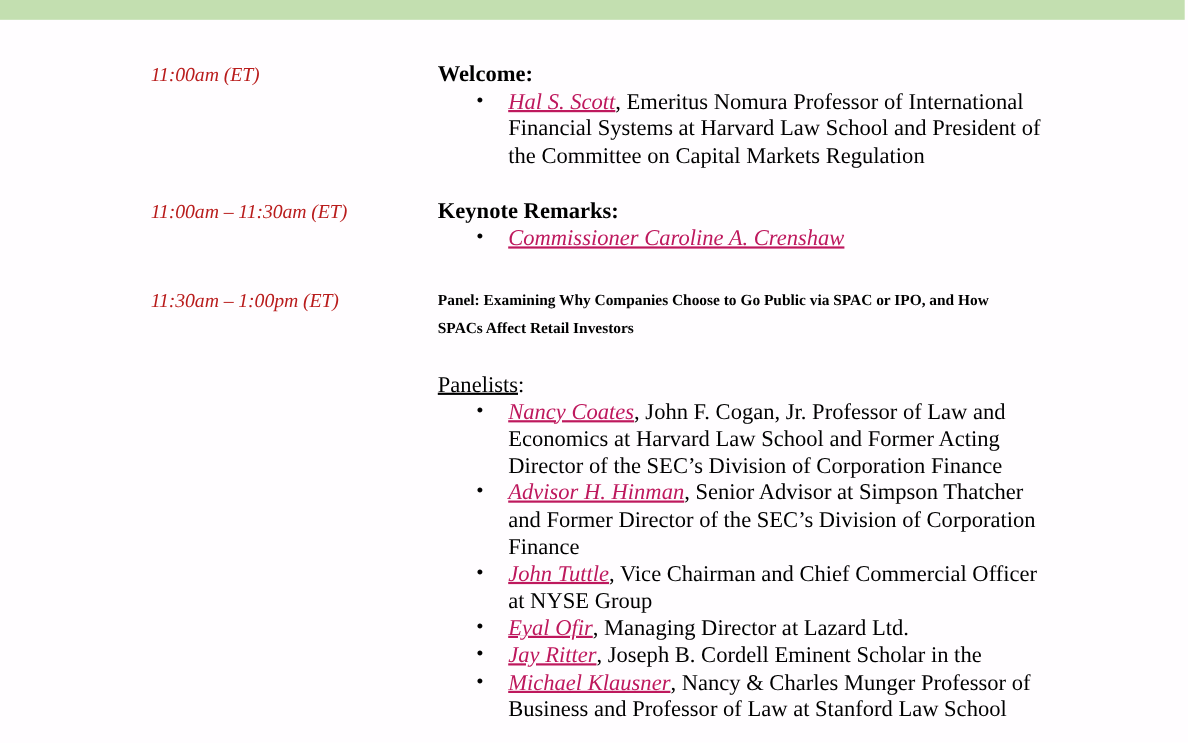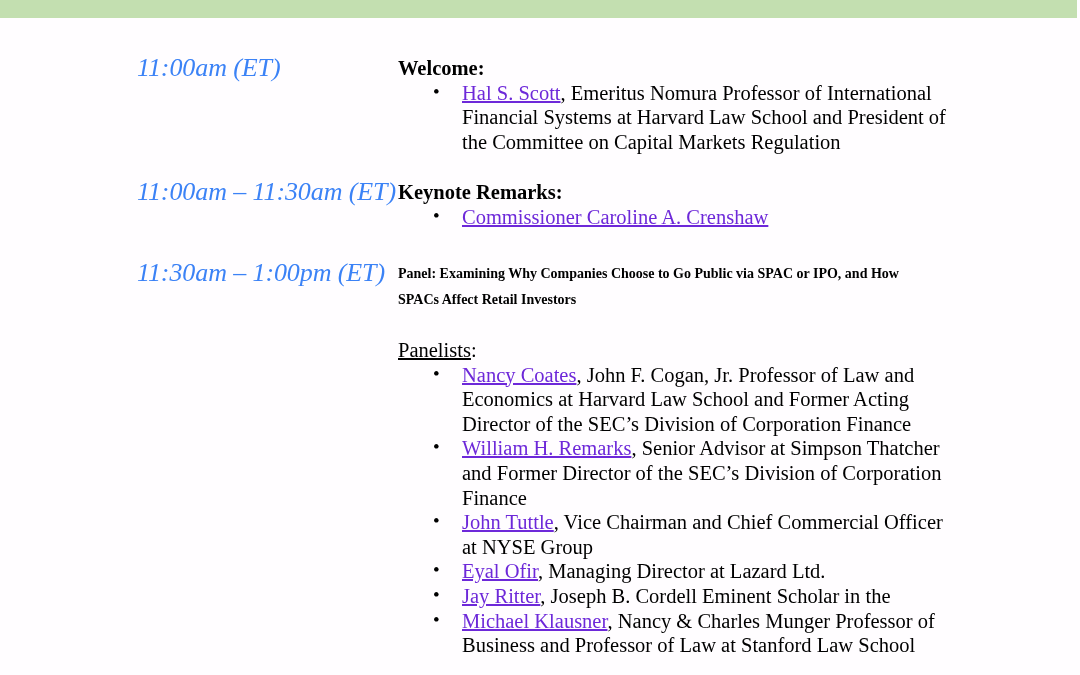--- a/index.html
+++ b/index.html
@@ -48,23 +48,23 @@
     left: 137px;
     width: 820px;
     display: flex;
     align-items: flex-start;
   }
 
   .time-col {
     width: 261px;
     flex: 0 0 261px;
     font-style: italic;
-    font-size: 26px;
+    font-size: 18px;
     line-height: 24.6px;
-    color: #3b82f6;
+    color: #b91c1c;
     letter-spacing: -0.1px;
     white-space: nowrap;
   }
 
   .body-col {
     flex: 1 1 auto;
     width: 545px;
     font-size: 20.5px;
     line-height: 24.6px;
     color: #000000;
@@ -113,24 +113,25 @@
     content: "\2022";
     position: absolute;
     left: 35px;
     top: -1px;
     font-size: 19px;
     line-height: 24.6px;
     color: #000000;
   }
 
   a.doclink {
-    color: #6d28d9;
+    color: #be185d;
     text-decoration: underline;
     text-underline-offset: 1px;
     cursor: pointer;
+    font-style: italic;
   }
 </style>
 </head>
 <body>
 
 <div class="page">
 
   <div class="header-band"></div>
 
   <div class="content">
@@ -157,21 +158,21 @@
 
     <div class="agenda-row" style="top:243px;">
       <div class="time-col">11:30am – 1:00pm (ET)</div>
       <div class="body-col">
         <div class="panel-heading">Panel: Examining Why Companies Choose to Go Public via SPAC or IPO, and How SPACs Affect Retail Investors</div>
 
         <div class="panelists-label"><span class="u">Panelists</span><span>:</span></div>
 
         <ul class="bullets">
           <li><a class="doclink" href="#">Nancy Coates</a><span>, John F. Cogan, Jr. Professor of Law and Economics at Harvard Law School and Former Acting Director of the SEC’s Division of Corporation Finance</span></li>
-          <li><a class="doclink" href="#">William H. Remarks</a><span>, Senior Advisor at Simpson Thatcher and Former Director of the SEC’s Division of Corporation Finance</span></li>
+          <li><a class="doclink" href="#">Advisor H. Hinman</a><span>, Senior Advisor at Simpson Thatcher and Former Director of the SEC’s Division of Corporation Finance</span></li>
           <li><a class="doclink" href="#">John Tuttle</a><span>, Vice Chairman and Chief Commercial Officer at NYSE Group</span></li>
           <li><a class="doclink" href="#">Eyal Ofir</a><span>, Managing Director at Lazard Ltd.</span></li>
           <li><a class="doclink" href="#">Jay Ritter</a><span>, Joseph B. Cordell Eminent Scholar in the</span></li>
           <li><a class="doclink" href="#">Michael Klausner</a><span>, Nancy &amp; Charles Munger Professor of Business and Professor of Law at Stanford Law School</span></li>
         </ul>
       </div>
     </div>
 
   </div>
 </div>

